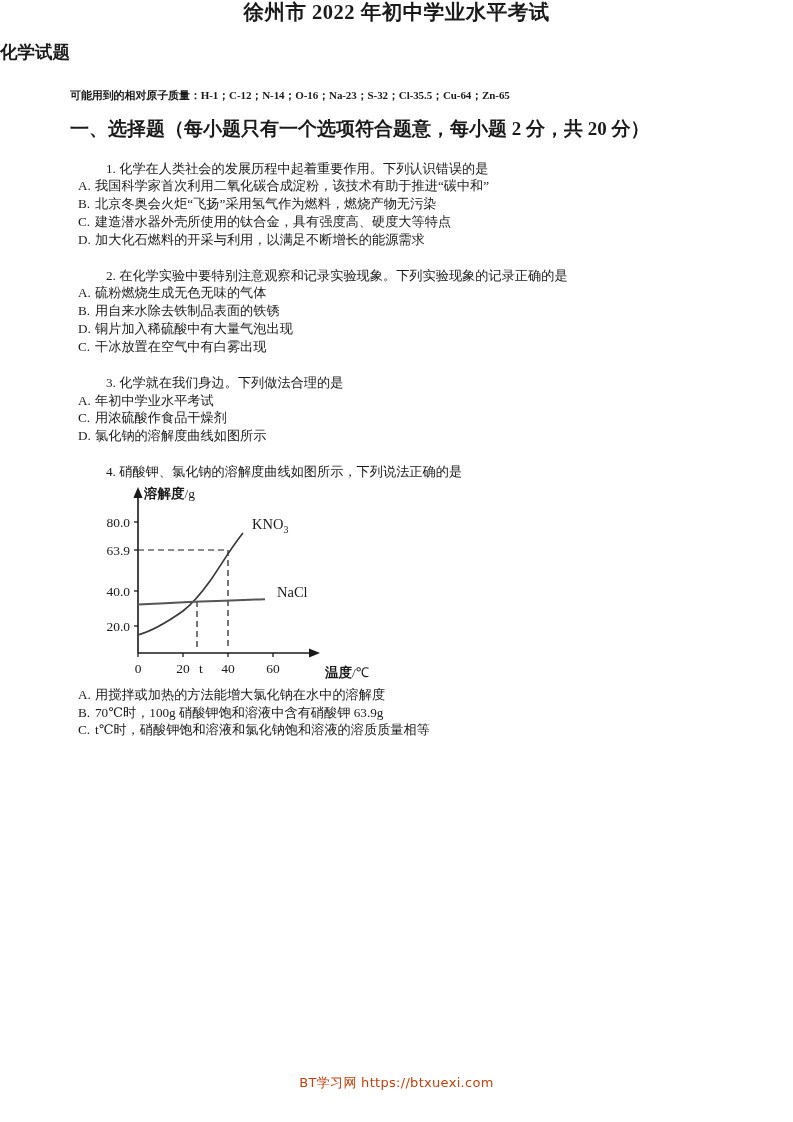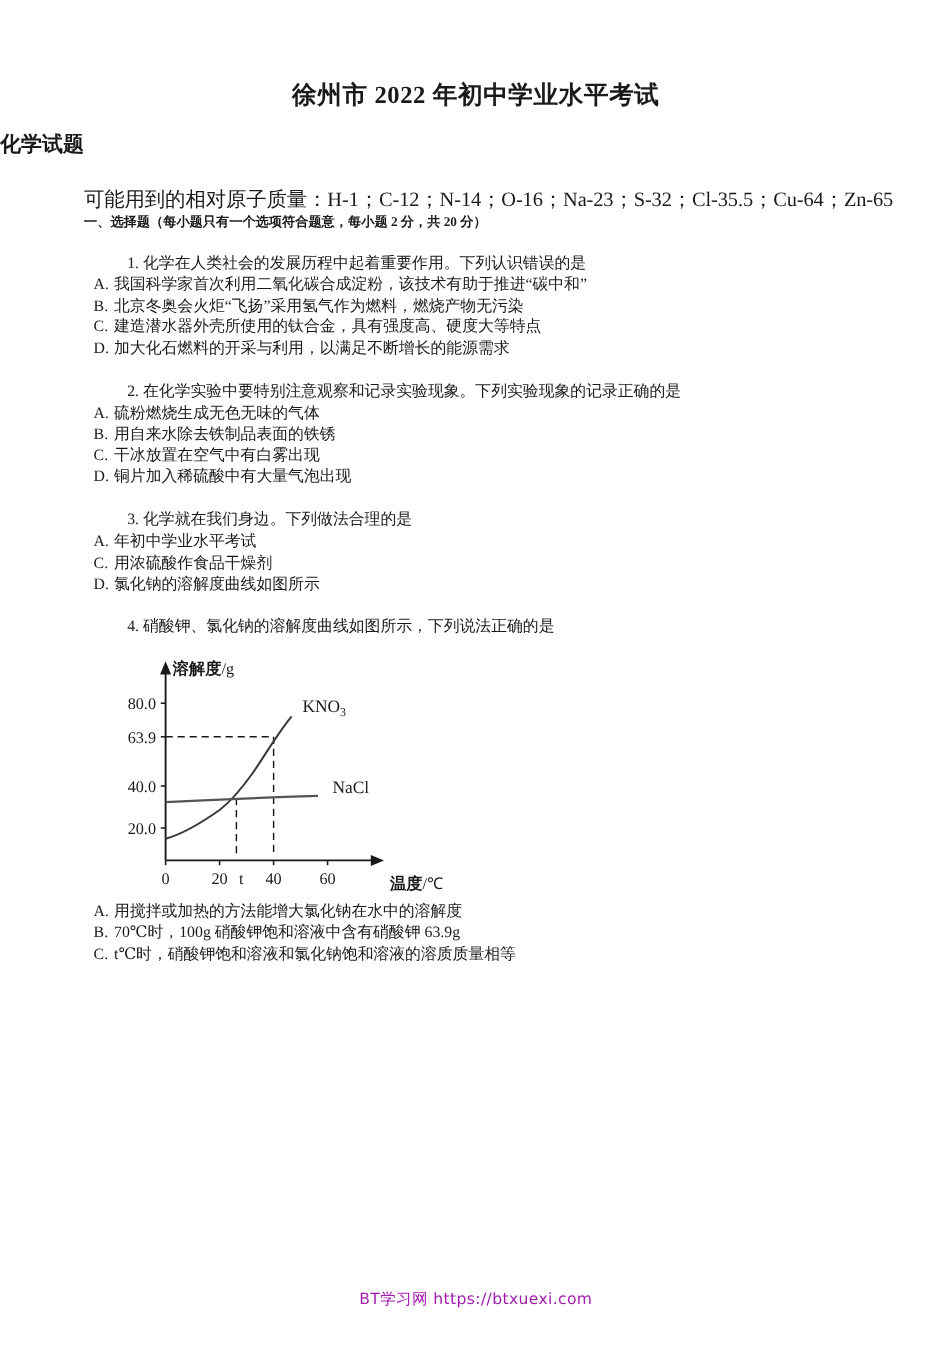--- a/index.html
+++ b/index.html
@@ -20,82 +20,82 @@
     position: absolute;
     inset: 0;
     padding: 0;
   }
   .title-main {
     text-align: center;
     font-size: 20.5px;
     font-weight: bold;
     letter-spacing: 0.5px;
     margin: 0;
-    padding-top: 68px;
     line-height: 1.2;
   }
   .title-sub {
     font-size: 17.5px;
     font-weight: bold;
     margin: 0;
     padding-top: 17px;
     line-height: 1.2;
   }
   .body-wrap {
     padding: 0 64px 0 70px;
   }
   .atomic-line {
-    font-size: 17px;
-    font-weight: normal;
+    font-size: 11px;
+    font-weight: bold;
     margin-top: 25px;
     line-height: 1.3;
     white-space: nowrap;
     letter-spacing: -0.1px;
   }
   .section-heading {
-    font-size: 11px;
-    font-weight: bold;
+    font-size: 19px;
+    font-weight: bold;
+    margin-top: 15px;
     line-height: 1.3;
   }
   .q-stem {
     font-size: 13.2px;
     margin-top: 18px;
     line-height: 1.35;
     margin-left: 36px;
   }
   .opt {
     font-size: 13.2px;
     line-height: 1.35;
     padding-left: 8px;
   }
   .opt .lbl {
     display: inline-block;
     min-width: 17px;
   }
   
   .chart-area {
-    margin-top: 14px;
+    margin-top: 0;
     margin-left: 10px;
     width: 300px;
     height: 205px;
     position: relative;
   }
   .chart-area svg {
     display: block;
   }
   
   .footer {
     position: absolute;
     left: 0;
     right: 0;
     bottom: 30px;
     text-align: center;
     font-family: "DejaVu Sans", "Liberation Sans", sans-serif;
     font-size: 13px;
-    color: #a21caf;
+    color: #c2410c;
     letter-spacing: 0.3px;
   }
 </style>
 </head>
 <body>
 
 <div class="page">
 
   <h1 class="title-main">徐州市 2022 年初中学业水平考试</h1>
   <h2 class="title-sub">化学试题</h2>
@@ -124,24 +124,24 @@
 
     <div>
       <div class="q-stem">2. 在化学实验中要特别注意观察和记录实验现象。下列实验现象的记录正确的是</div>
       <div class="opt">
         <span class="lbl">A.</span><span>硫粉燃烧生成无色无味的气体</span>
       </div>
       <div class="opt">
         <span class="lbl">B.</span><span>用自来水除去铁制品表面的铁锈</span>
       </div>
       <div class="opt">
+        <span class="lbl">D.</span><span>铜片加入稀硫酸中有大量气泡出现</span>
+      </div>
+      <div class="opt">
         <span class="lbl">C.</span><span>干冰放置在空气中有白雾出现</span>
-      </div>
-      <div class="opt">
-        <span class="lbl">D.</span><span>铜片加入稀硫酸中有大量气泡出现</span>
       </div>
     </div>
 
     <div>
       <div class="q-stem">3. 化学就在我们身边。下列做法合理的是</div>
       <div class="opt">
         <span class="lbl">A.</span><span>年初中学业水平考试</span>
       </div>
       <div class="opt">
         <span class="lbl">C.</span><span>用浓硫酸作食品干燥剂</span>

